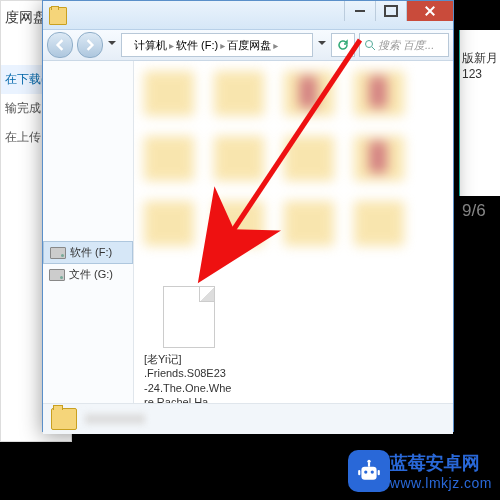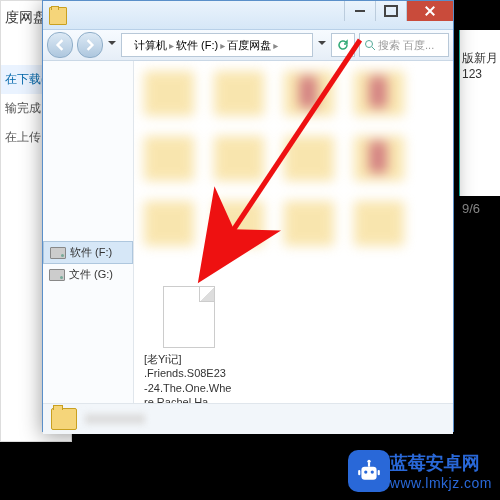--- a/index.html
+++ b/index.html
@@ -3,41 +3,41 @@
 <meta charset="utf-8">
 <style>
 body{margin:0;width:500px;height:500px;background:#000;font-family:"Segoe UI","Microsoft YaHei",Arial,sans-serif;font-size:12px;overflow:hidden;position:relative}
 .bg-app{position:absolute;left:0;top:0;width:70px;height:440px;background:#fff;border:1px solid #ddd}
 .bg-title{font-size:14px;font-weight:normal;padding:8px 4px;color:#333}
 .bg-sidebar{padding-top:30px}
 .bg-item{padding:6px 4px;font-size:12px;color:#555}
 .bg-item.active{color:#06a;background:#eaf3ff}
 .bg-right{position:absolute;right:0;top:30px;width:40px;height:166px;background:#ffffff;border-left:1px solid #14b8a6}
 .bg-right-text{padding:20px 2px;font-size:12px;color:#333}
-.bg-right-date{padding:100px 2px;font-size:13px;color:#888}
+.bg-right-date{padding:100px 2px;font-size:17px;color:#888}
 .win{position:absolute;left:42px;top:0;width:410px;height:430px;background:#fff;border:1px solid #5a8fc9;box-shadow:0 4px 20px rgba(0,0,0,0.4)}
 .titlebar{height:28px;background:linear-gradient(#eaf3fc,#d6e7f7);border-bottom:1px solid #b8d0e8;position:relative}
 .tb-icon{position:absolute;left:6px;top:6px;width:16px;height:16px;background:#f5d57a;border:1px solid #c9a020;border-radius:1px}
 .tb-icon:before{content:"";position:absolute;left:1px;top:-2px;width:6px;height:3px;background:#f5d57a;border:1px solid #c9a020;border-bottom:none}
 .win-btns{position:absolute;right:0;top:0;display:flex}
 .wbtn{width:30px;height:20px;display:flex;align-items:center;justify-content:center;border-left:1px solid #bcd;font-size:11px}
 .wbtn.min:after{content:"";width:10px;height:2px;background:#444}
 .wbtn.max:after{content:"";width:10px;height:8px;border:2px solid #444}
 .wbtn.close{background:#c94b3b;width:46px}
 .wbtn.close:before,.wbtn.close:after{content:"";position:absolute;width:12px;height:2px;background:#fff;transform:rotate(45deg)}
 .wbtn.close:after{transform:rotate(-45deg)}
 .wbtn.close{position:relative}
 .navbar{height:30px;background:linear-gradient(#f7fbff,#e6eef7);border-bottom:1px solid #cad8e6;display:flex;align-items:center;padding:0 4px;gap:4px}
 .navbtn{width:24px;height:24px;border-radius:12px;background:linear-gradient(#dce9f5,#aec7de);border:1px solid #8faec9;display:flex;align-items:center;justify-content:center}
 .navbtn svg{width:12px;height:12px}
 .dd{width:10px;height:20px;display:flex;align-items:center;justify-content:center}
 .dd:after{content:"";border:4px solid transparent;border-top-color:#444}
 .breadcrumb{flex:1;height:22px;border:1px solid #b8c8d8;background:#fff;display:flex;align-items:center;padding:0 12px;font-size:11px;gap:2px}
 .bc-sep{color:#888;font-size:10px}
-.search{width:80px;height:22px;border:1px solid #b8c8d8;background:#fff;display:flex;align-items:center;padding:0 4px;font-size:11px;color:#999;}
+.search{width:80px;height:22px;border:1px solid #b8c8d8;background:#fff;display:flex;align-items:center;padding:0 4px;font-size:11px;color:#999;font-style:italic}
 .search svg{width:12px;height:12px;margin-right:2px}
 .refresh{width:22px;height:22px;border:1px solid #b8c8d8;background:#fff;display:flex;align-items:center;justify-content:center}
 .content{display:flex;height:calc(100% - 88px)}
 .sidebar{width:90px;border-right:1px solid #e0e6ec;background:#fafcfe;overflow:hidden;padding-top:180px}
 .tree-item{display:flex;align-items:center;gap:4px;padding:3px 6px;font-size:11px;color:#333}
 .tree-item.sel{background:#d6e7f7;border:1px solid #aec7de}
 .disk-icon{width:14px;height:10px;background:#ccc;border:1px solid #888;border-radius:1px;position:relative}
 .disk-icon:before{content:"";position:absolute;right:1px;bottom:1px;width:3px;height:3px;background:#7a9;border-radius:50%}
 .net-icon{width:14px;height:14px;position:relative}
 .net-icon:before{content:"";position:absolute;width:10px;height:7px;background:#5b9bd5;border-radius:1px;top:0;left:2px}

